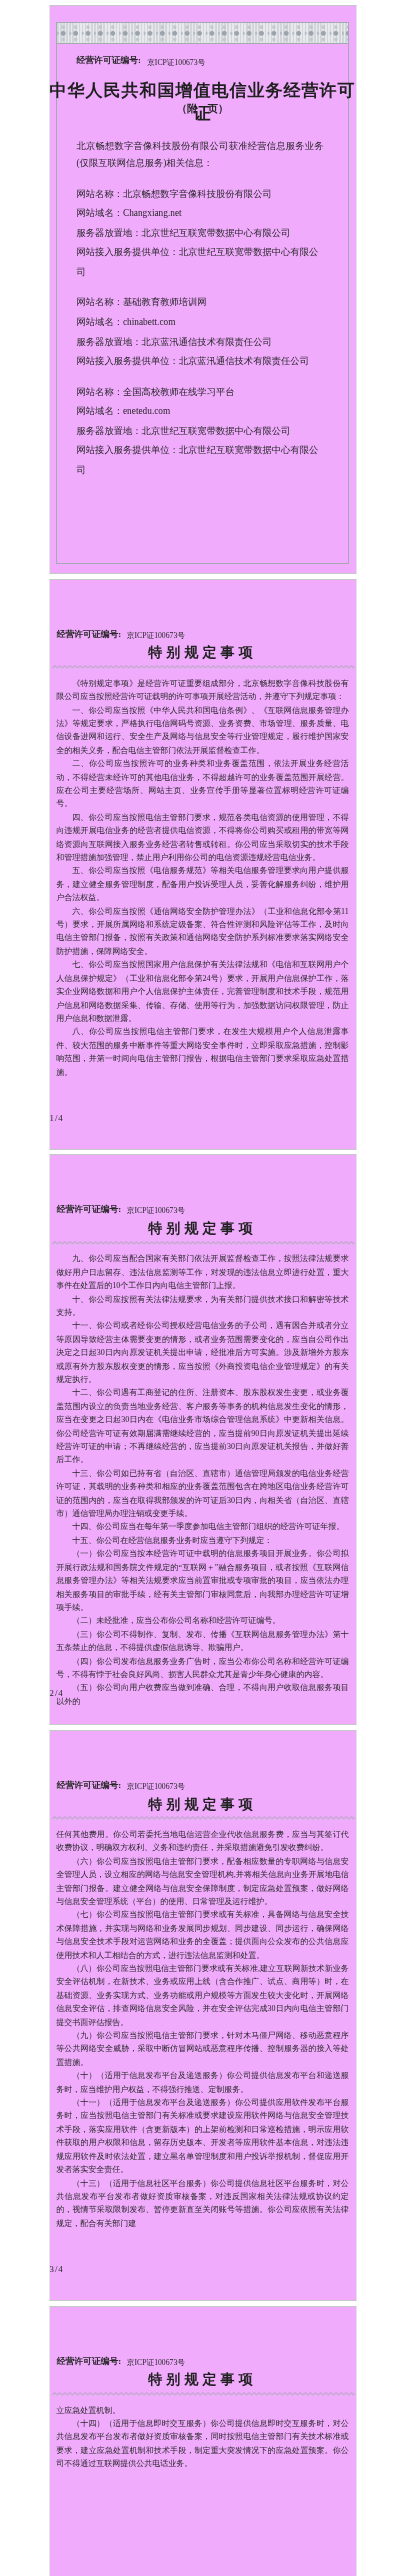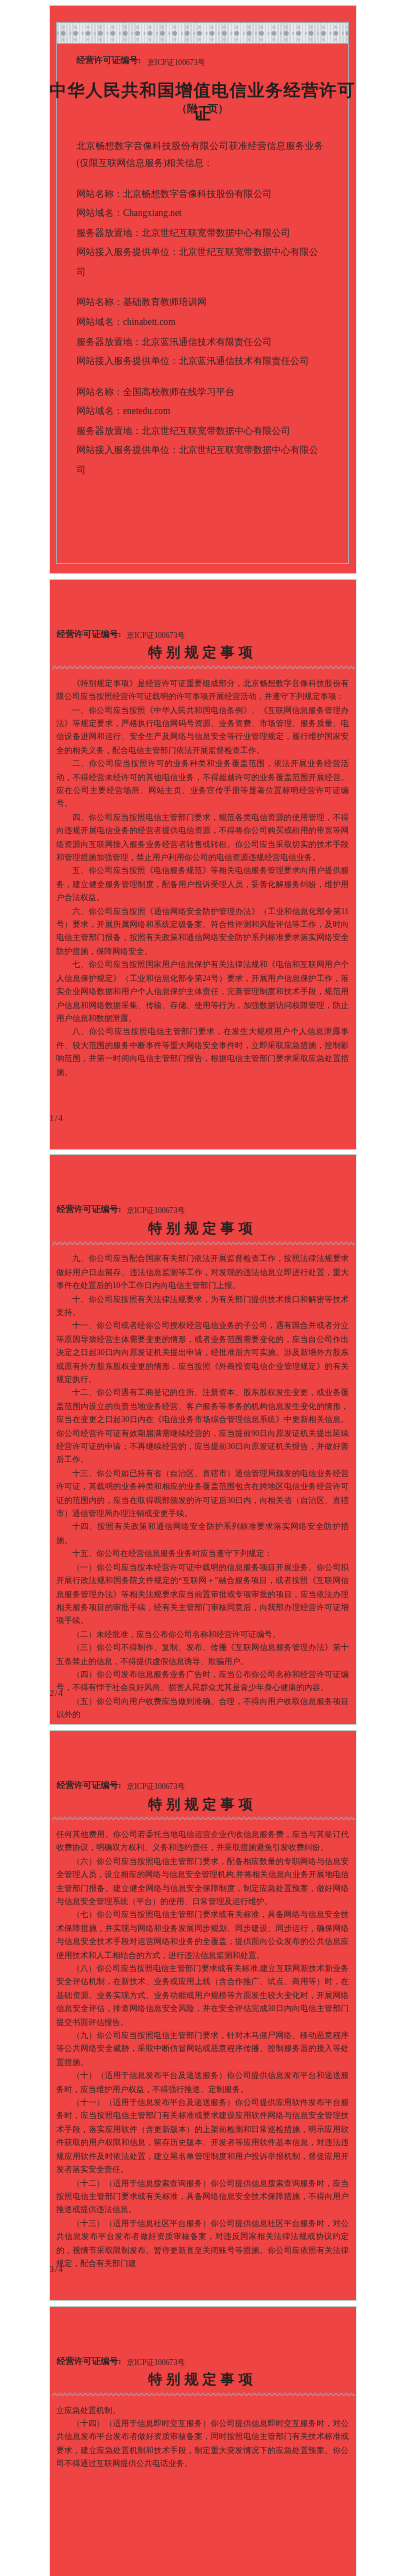--- a/index.html
+++ b/index.html
@@ -6,21 +6,21 @@
   body{
     width:405px;
     background:#ffffff;
     font-family:"Liberation Serif","DejaVu Serif",serif;
     color:#262626;
   }
   .stack{padding-top:5.2px;}
   .page{
     width:308px;
     margin:0 auto 4.6px;
-    background:#ef4444;
+    background:#f0abfc;
     border-top:0.5px solid #c6c8cb;
     border-bottom:0.5px solid #c6c8cb;
     border-left:0.5px solid #e4e5e7;
     border-right:0.5px solid #e4e5e7;
     position:relative;
     box-sizing:border-box;
     overflow:hidden;
   }
   .page.cover{height:569px;}
   .page.prov{height:571px;}
@@ -146,21 +146,21 @@
     <div class="prov-title">特别规定事项</div>
     <svg class="zigzag" width="305" height="4.1" viewBox="0 0 592 8">
         <rect width="592" height="8" fill="url(#zz)"></rect>
       </svg>
     <div class="prov-body">
         <p class="para">九、你公司应当配合国家有关部门依法开展监督检查工作，按照法律法规要求做好用户日志留存、违法信息监测等工作，对发现的违法信息立即进行处置，重大事件在处置后的10个工作日内向电信主管部门上报。</p>
         <p class="para">十、你公司应按照有关法律法规要求，为有关部门提供技术接口和解密等技术支持。</p>
         <p class="para">十一、你公司或者经你公司授权经营电信业务的子公司，遇有因合并或者分立等原因导致经营主体需要变更的情形，或者业务范围需要变化的，应当自公司作出决定之日起30日内向原发证机关提出申请，经批准后方可实施。涉及新增外方股东或原有外方股东股权变更的情形，应当按照《外商投资电信企业管理规定》的有关规定执行。</p>
         <p class="para">十二、你公司遇有工商登记的住所、注册资本、股东股权发生变更，或业务覆盖范围内设立的负责当地业务经营、客户服务等事务的机构信息发生变化的情形，应当在变更之日起30日内在《电信业务市场综合管理信息系统》中更新相关信息。你公司经营许可证有效期届满需继续经营的，应当提前90日向原发证机关提出延续经营许可证的申请；不再继续经营的，应当提前30日向原发证机关报告，并做好善后工作。</p>
         <p class="para">十三、你公司如已持有省（自治区、直辖市）通信管理局颁发的电信业务经营许可证，其载明的业务种类和相应的业务覆盖范围包含在跨地区电信业务经营许可证的范围内的，应当在取得我部颁发的许可证后30日内，向相关省（自治区、直辖市）通信管理局办理注销或变更手续。</p>
-        <p class="para">十四、按照有关政策和通信网络安全防护系列标准要求落实网络安全防护措施。</p>
+        <p class="para">十四、你公司应当在每年第一季度参加电信主管部门组织的经营许可证年报。</p>
         <p class="para">十五、你公司在经营信息服务业务时应当遵守下列规定：</p>
         <p class="para">（一）你公司应当按本经营许可证中载明的信息服务项目开展业务。你公司拟开展行政法规和国务院文件规定的“互联网＋”融合服务项目，或者按照《互联网信息服务管理办法》等相关法规要求应当前置审批或专项审批的项目，应当依法办理相关服务项目的审批手续，经有关主管部门审核同意后，向我部办理经营许可证增项手续。</p>
         <p class="para">（二）未经批准，应当公布你公司名称和经营许可证编号。</p>
         <p class="para">（三）你公司不得制作、复制、发布、传播《互联网信息服务管理办法》第十五条禁止的信息，不得提供虚假信息诱导、欺骗用户。</p>
         <p class="para">（四）你公司发布信息服务业务广告时，应当公布你公司名称和经营许可证编号，不得有悖于社会良好风尚、损害人民群众尤其是青少年身心健康的内容。</p>
         <p class="para">（五）你公司向用户收费应当做到准确、合理，不得向用户收取信息服务项目以外的</p>
       </div>
     <div class="pageno">2/4</div>
   </div>
 
@@ -174,21 +174,20 @@
         <rect width="592" height="8" fill="url(#zz)"></rect>
       </svg>
     <div class="prov-body">
         <p class="para cont">任何其他费用。你公司若委托当地电信运营企业代收信息服务费，应当与其签订代收费协议，明确双方权利、义务和违约责任，并采取措施避免引发收费纠纷。</p>
         <p class="para">（六）你公司应当按照电信主管部门要求，配备相应数量的专职网络与信息安全管理人员，设立相应的网络与信息安全管理机构,并将相关信息向业务开展地电信主管部门报备。建立健全网络与信息安全保障制度，制定应急处置预案，做好网络与信息安全管理系统（平台）的使用、日常管理及运行维护。</p>
         <p class="para">（七）你公司应当按照电信主管部门要求或有关标准，具备网络与信息安全技术保障措施，并实现与网络和业务发展同步规划、同步建设、同步运行，确保网络与信息安全技术手段对运营网络和业务的全覆盖；提供面向公众发布的公共信息应使用技术和人工相结合的方式，进行违法信息监测和处置。</p>
         <p class="para">（八）你公司应当按照电信主管部门要求或有关标准,建立互联网新技术新业务安全评估机制，在新技术、业务或应用上线（含合作推广、试点、商用等）时，在基础资源、业务实现方式、业务功能或用户规模等方面发生较大变化时，开展网络信息安全评估，排查网络信息安全风险，并在安全评估完成30日内向电信主管部门提交书面评估报告。</p>
         <p class="para">（九）你公司应当按照电信主管部门要求，针对木马僵尸网络、移动恶意程序等公共网络安全威胁，采取中断仿冒网站或恶意程序传播、控制服务器的接入等处置措施。</p>
         <p class="para">（十）（适用于信息发布平台及递送服务）你公司提供信息发布平台和递送服务时，应当维护用户权益，不得强行推送、定制服务。</p>
         <p class="para">（十一）（适用于信息发布平台及递送服务）你公司提供应用软件发布平台服务时，应当按照电信主管部门有关标准或要求建设应用软件网络与信息安全管理技术手段，落实应用软件（含更新版本）的上架前检测和日常巡检措施，明示应用软件获取的用户权限和信息，留存历史版本、开发者等应用软件基本信息，对违法违规应用软件及时依法处置，建立黑名单管理制度和用户投诉举报机制，督促应用开发者落实安全责任。</p>
-        <p class="para">（十二）（适用于信息搜索查询服务）你公司提供信息搜索查询服务时，应当按照电信主管部门要求或有关标准，具备网络信息安全技术保障措施，不得向用户推送或提供违法信息。</p>
         <p class="para">（十三）（适用于信息社区平台服务）你公司提供信息社区平台服务时，对公共信息发布平台发布者做好资质审核备案，对违反国家相关法律法规或协议约定的，视情节采取限制发布、暂停更新直至关闭账号等措施。你公司应依照有关法律规定，配合有关部门建</p>
       </div>
     <div class="pageno">3/4</div>
   </div>
 
   <div class="page prov last">
     <div class="prov-header">
       <span class="prov-label">经营许可证编号:</span>
       <span class="prov-num">京ICP证100673号</span>
     </div>

